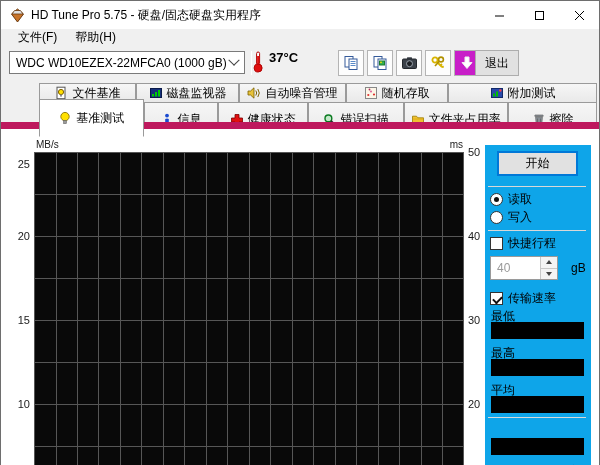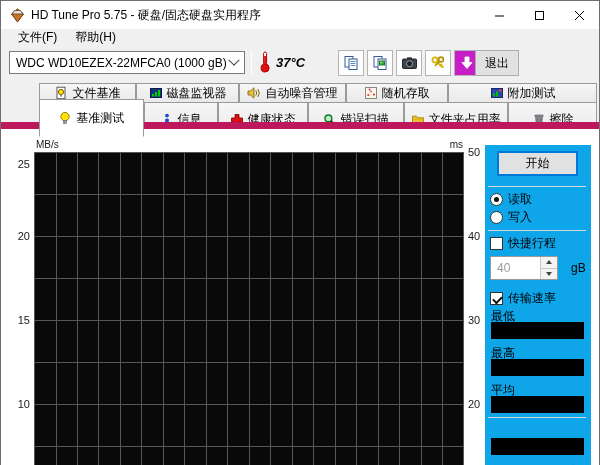--- a/index.html
+++ b/index.html
@@ -21,21 +21,21 @@
   
   .menubar { position:absolute; left:0; top:28px; right:0; height:18px; background:#f0f0f0; display:flex; align-items:center; padding-left:8px; }
   .menu-item { padding:1px 9px 2px 9px; }
 
   
   .toolbar { position:absolute; left:0; top:46px; right:0; height:32px; background:#f0f0f0; display:flex; align-items:center; }
   .combo { position:absolute; left:8px; top:4px; width:236px; height:23px; background:#fff; border:1px solid #7a7a7a; display:flex; align-items:center; padding:0 6px; }
   .combo .combo-text { flex:1; font-size:12px; white-space:nowrap; overflow:hidden; }
   .combo .chev { width:8px; height:8px; border-right:1.5px solid #444; border-bottom:1.5px solid #444; transform:rotate(45deg) translate(-2px,-2px); }
   .vsep { position:absolute; left:250px; top:4px; width:1px; height:24px; background:#d9d9d9; border-right:1px solid #fff; }
-  .temp-wrap { position:absolute; left:257px; top:3px; display:flex; align-items:center;font-style:italic; }
+  .temp-wrap { position:absolute; left:250px; top:3px; display:flex; align-items:flex-start; }
   .temp-text { font-weight:bold; font-size:13px; margin-left:4px; }
   .tb-btn { position:absolute; top:3px; width:26px; height:26px; background:#fdfdfd; border:1px solid #b4b4b4; display:flex; align-items:center; justify-content:center; }
   .tb-btn.dl { background:#c81ec8; }
   .exit-btn { position:absolute; left:474px; top:3px; width:44px; height:26px; background:#e1e1e1; border:1px solid #adadad; font-size:12px; display:flex; align-items:center; justify-content:center; }
 
   
   .tabstrip { position:absolute; left:0; top:78px; right:0; height:43px; background:#f0f0f0; }
   .tabrow { position:absolute; left:2px; right:2px; display:flex;padding-left:36px; }
   .tabrow.r1 { top:4px; height:19px; }
   .tabrow.r2 { top:23px; height:35px; }

